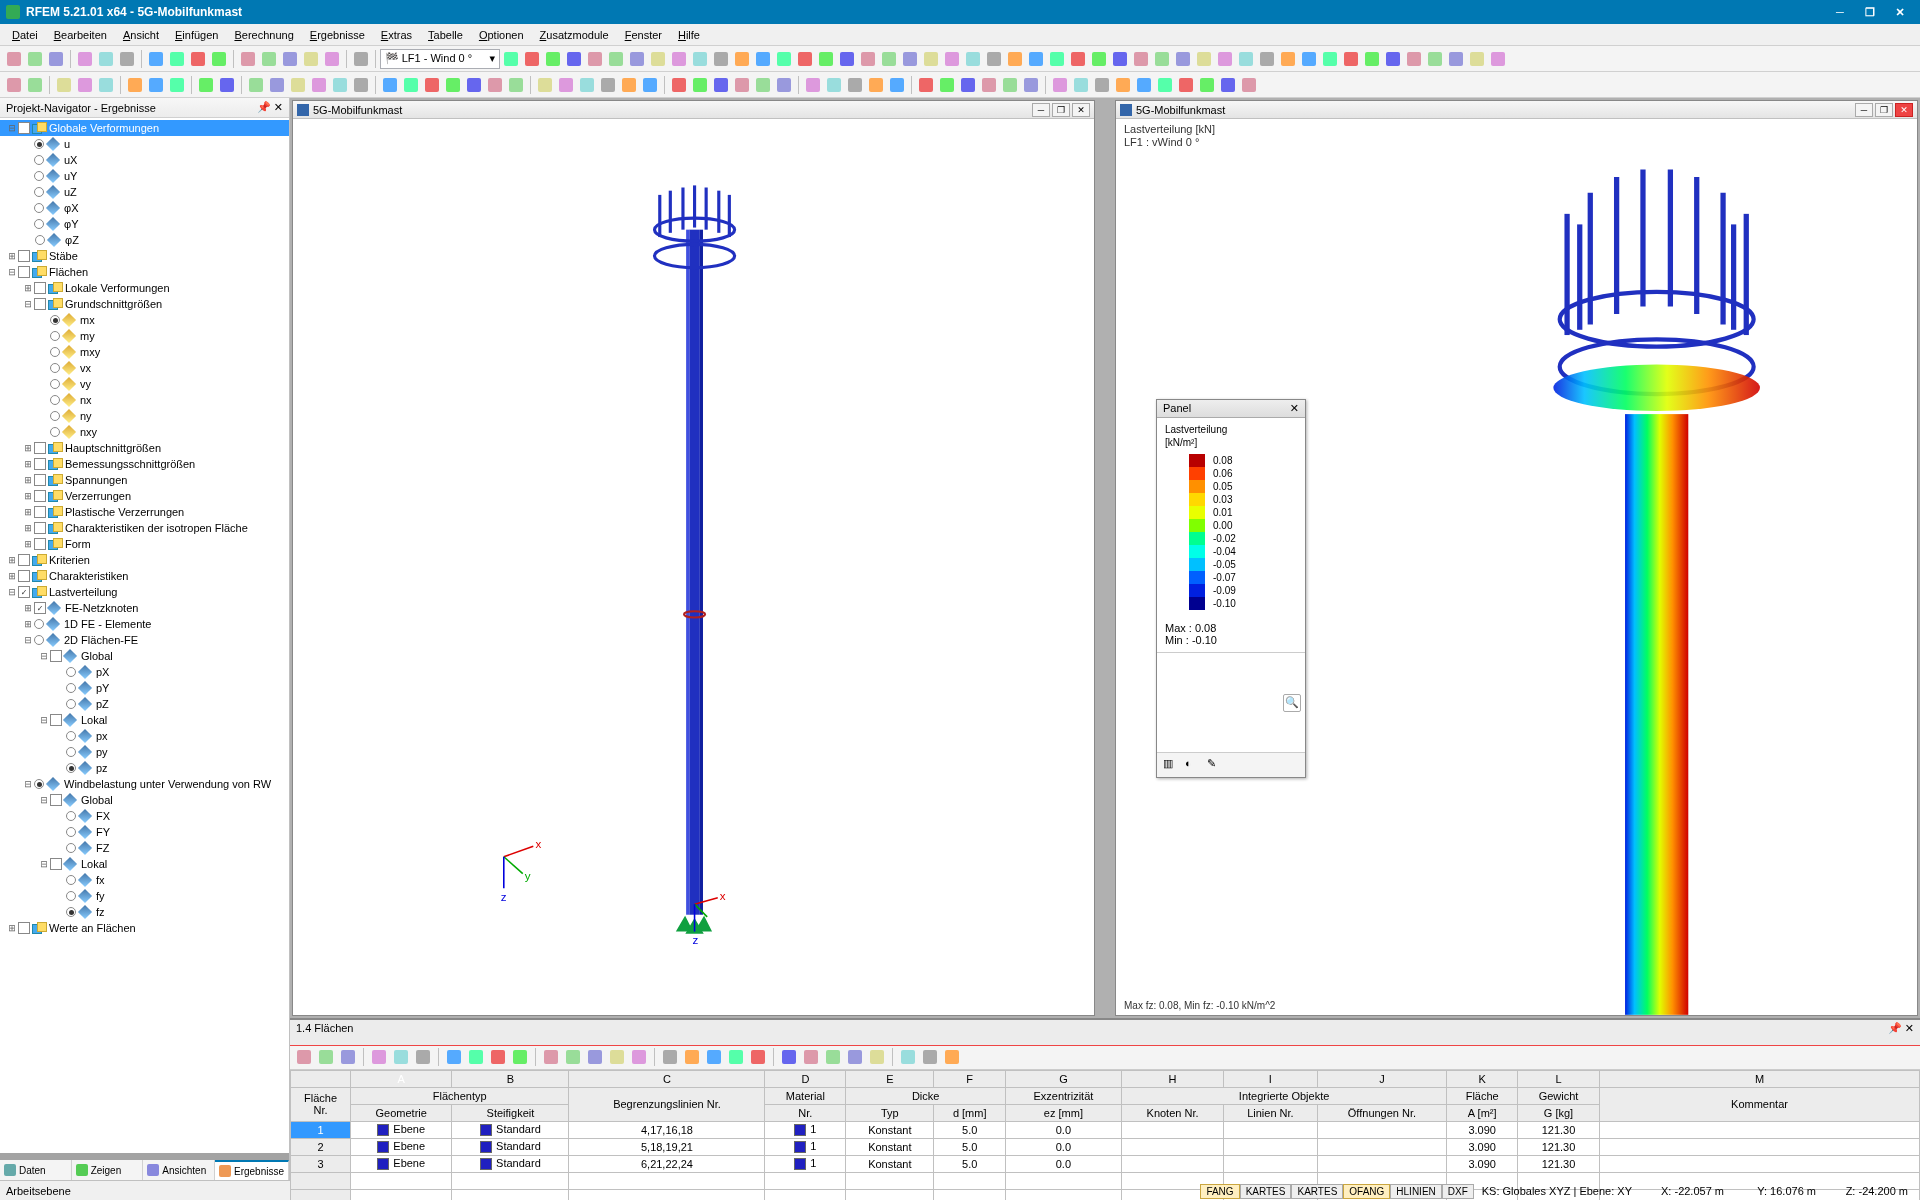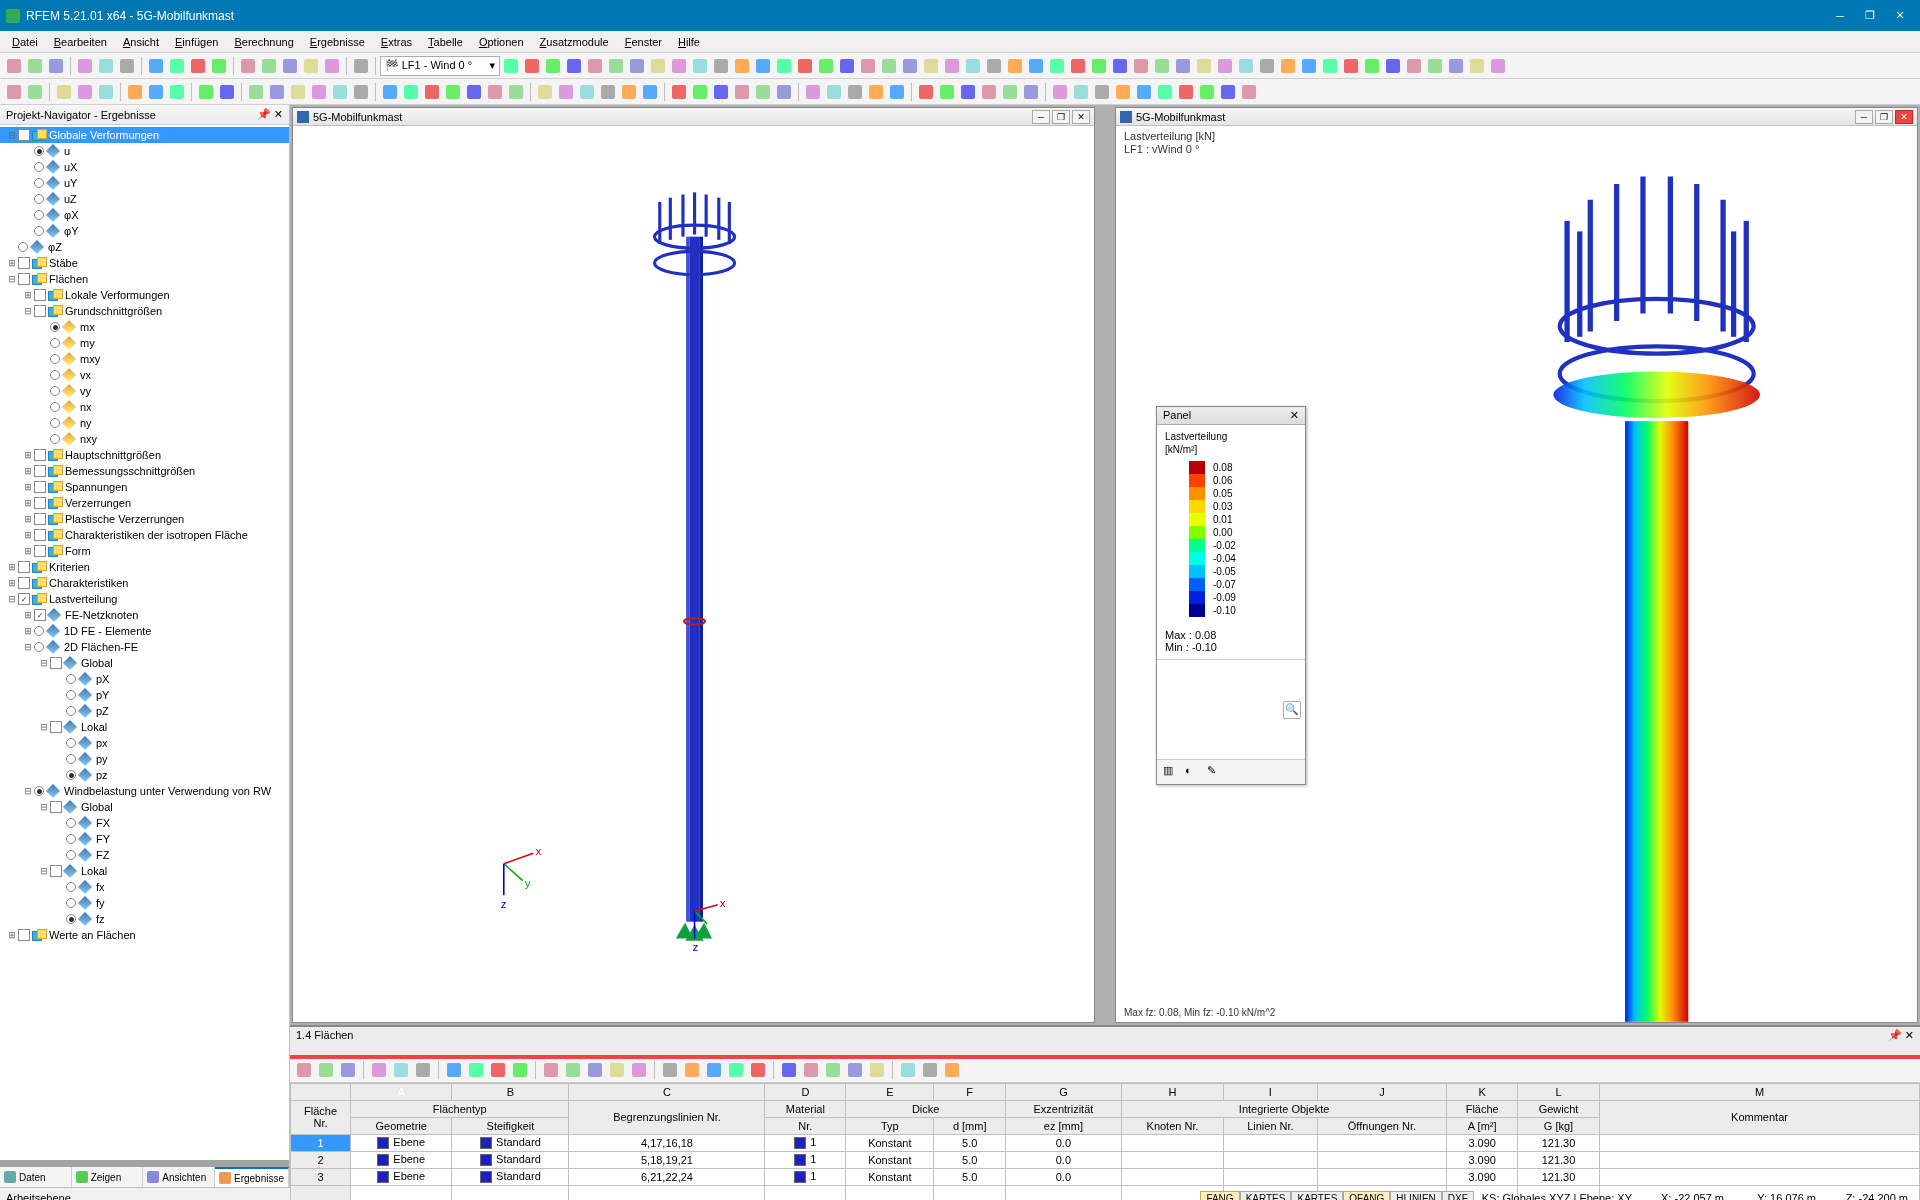--- a/index.html
+++ b/index.html
@@ -1,18 +1,18 @@
 <!DOCTYPE html>
 <html><head>
 <meta charset="utf-8">
 <style>
 * { margin: 0; padding: 0; box-sizing: border-box; font-family: Tahoma, "Segoe UI", sans-serif; font-size: 11px; }
 body { background: #f0f0f0; overflow: hidden; width: 1920px; height: 1200px; }
 
-.titlebar { background: #0078b3; color: #fff; height: 31px; display: flex; align-items: center; padding: 0 6px; }
+.titlebar { background: #0078b3; color: #fff; height: 24px; display: flex; align-items: center; padding: 0 6px; font-weight: bold; }
 .titlebar-icon { width: 14px; height: 14px; background: #3a5; margin-right: 6px; border-radius: 2px; }
 .titlebar-text { flex: 1; font-size: 12px; }
 .titlebar-btns { display: flex; gap: 2px; }
 .titlebar-btn { width: 28px; height: 20px; display: flex; align-items: center; justify-content: center; color: #fff; cursor: pointer; }
 
 .menubar { background: #f0f0f0; height: 22px; display: flex; align-items: center; padding: 0 4px; border-bottom: 1px solid #d0d0d0; }
 .menu-item { padding: 3px 8px; cursor: pointer; }
 .menu-item u { text-decoration: underline; }
 
 .toolbar-row { background: #f4f4f4; height: 26px; display: flex; align-items: center; padding: 0 4px; gap: 1px; border-bottom: 1px solid #d0d0d0; }
@@ -68,21 +68,21 @@
 .legend-val { font-size: 10px; }
 .legend-stats { font-size: 10px; margin-top: 12px; text-align: left; }
 .legend-toolbar { display:flex; gap: 6px; padding:4px 6px; border-top:1px solid #ccc; background:#f4f4f4;}
 .legend-tb-btn { width:16px;height:16px; }
 .legend-mid { height: 100px; background:#fff; border-top:1px solid #ccc; display:flex; align-items:center; justify-content:flex-end; padding:4px;}
 .legend-mag { width:18px;height:18px; border:1px solid #aaa; border-radius:2px; display:flex;align-items:center;justify-content:center;}
 
 .tower-svg { display:block; }
 
 .table-area { height: 250px; display: flex; flex-direction: column; border-top: 2px solid #888; background: #f4f4f4; }
-.table-title { height: 32px; padding: 2px 6px; font-size: 11px; background: #ececec; border-bottom: 4px solid #ef4444; display:flex; }
+.table-title { height: 26px; padding: 2px 6px; font-size: 11px; background: #ececec; border-bottom: 1px solid #ef4444; display:flex; }
 .table-toolbar { height: 24px; display: flex; align-items: center; padding: 0 4px; gap: 2px; background: #f4f4f4; border-bottom: 1px solid #ccc; }
 .grid { flex: 1; overflow: auto; background: #fff; }
 table.data { border-collapse: collapse; width: 100%; font-size: 11px; }
 table.data th, table.data td { border: 1px solid #c0c0c0; padding: 1px 4px; height: 17px; text-align: center; white-space: nowrap; }
 table.data th { background: #ececec; font-weight: normal; }
 th.colA { background:#3399ff; color:#fff; }
 td.rowhead { background: #ececec; }
 td.rowhead.sel { background:#3399ff; color:#fff;}
 td.left { text-align: left; }
 td.right { text-align: right; }
@@ -561,21 +561,21 @@
           <span class="tree-label">φX</span>
         </div>
         <div class="tree-row" style="padding-left: 22px;">
           <span class="exp"></span>
           <span class="radio"></span>
           <span class="node-ico">
             <span class="ico-diamond"></span>
           </span>
           <span class="tree-label">φY</span>
         </div>
-        <div class="tree-row" style="padding-left: 6px;">
+        <div class="tree-row" style="padding-left: 23px;">
           <span class="exp"></span>
           <span class="radio"></span>
           <span class="node-ico">
             <span class="ico-diamond"></span>
           </span>
           <span class="tree-label">φZ</span>
         </div>
         <div class="tree-row" style="padding-left: 6px;">
           <span class="exp">⊞</span>
           <span class="chk"></span>

